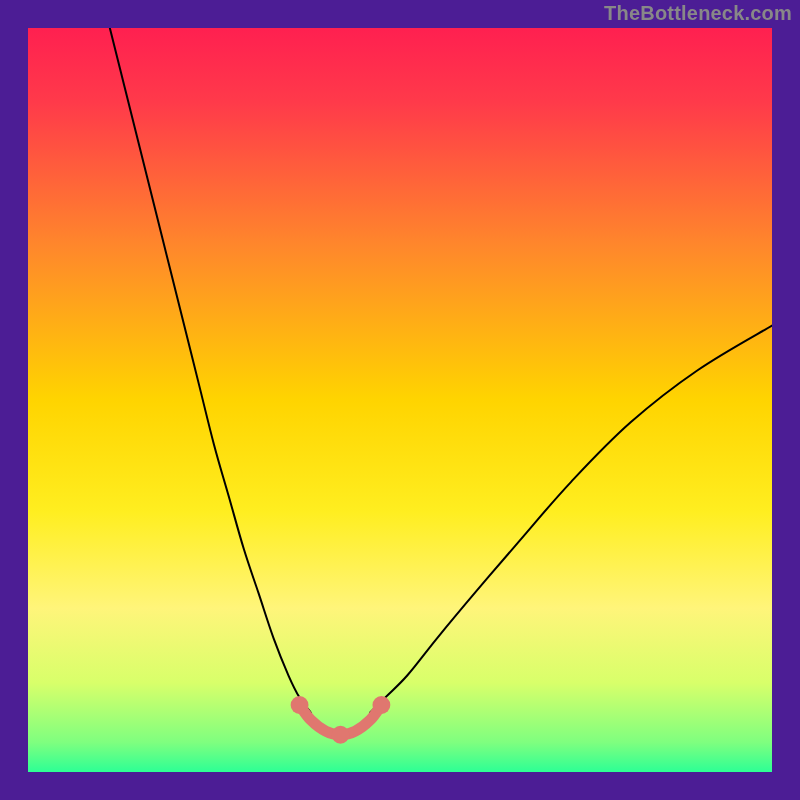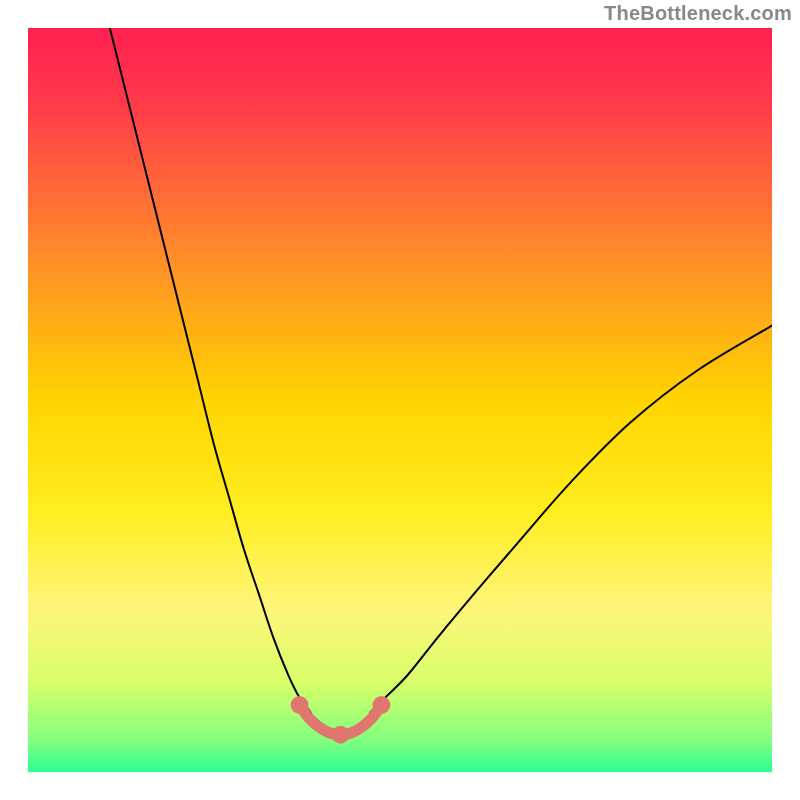--- a/index.html
+++ b/index.html
@@ -10,21 +10,21 @@
     overflow: hidden;
     background: #000;
     font-family: Arial, Helvetica, sans-serif;
   }
   .frame {
     position: absolute;
     top: 0;
     left: 0;
     width: 800px;
     height: 800px;
-    background: #ffffff;
+    background: #4c1d95;
   }
   .watermark {
     position: absolute;
     top: 2px;
     right: 8px;
     color: #888;
     font-size: 20px;
     font-weight: 600;
     letter-spacing: 0.2px;
     z-index: 10;

